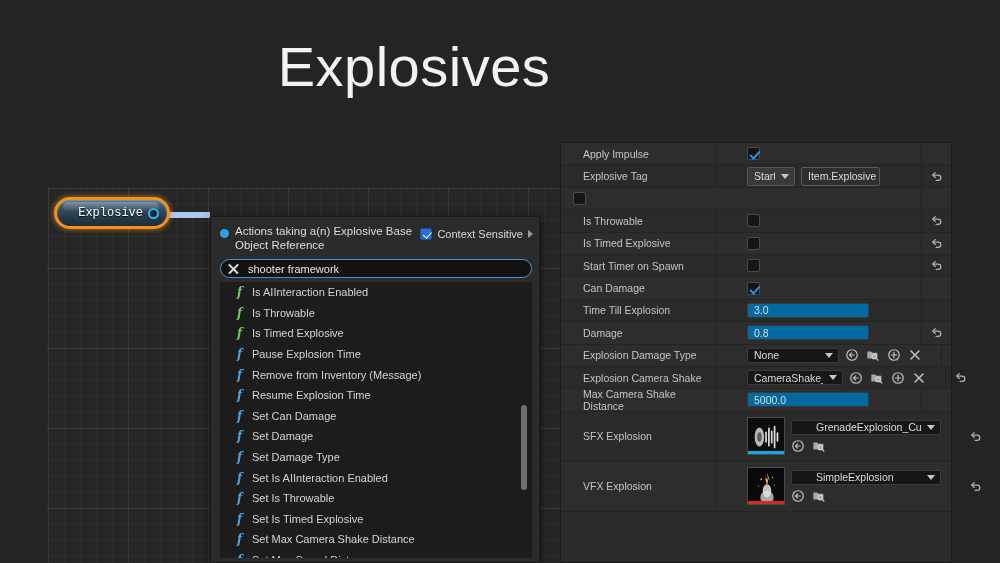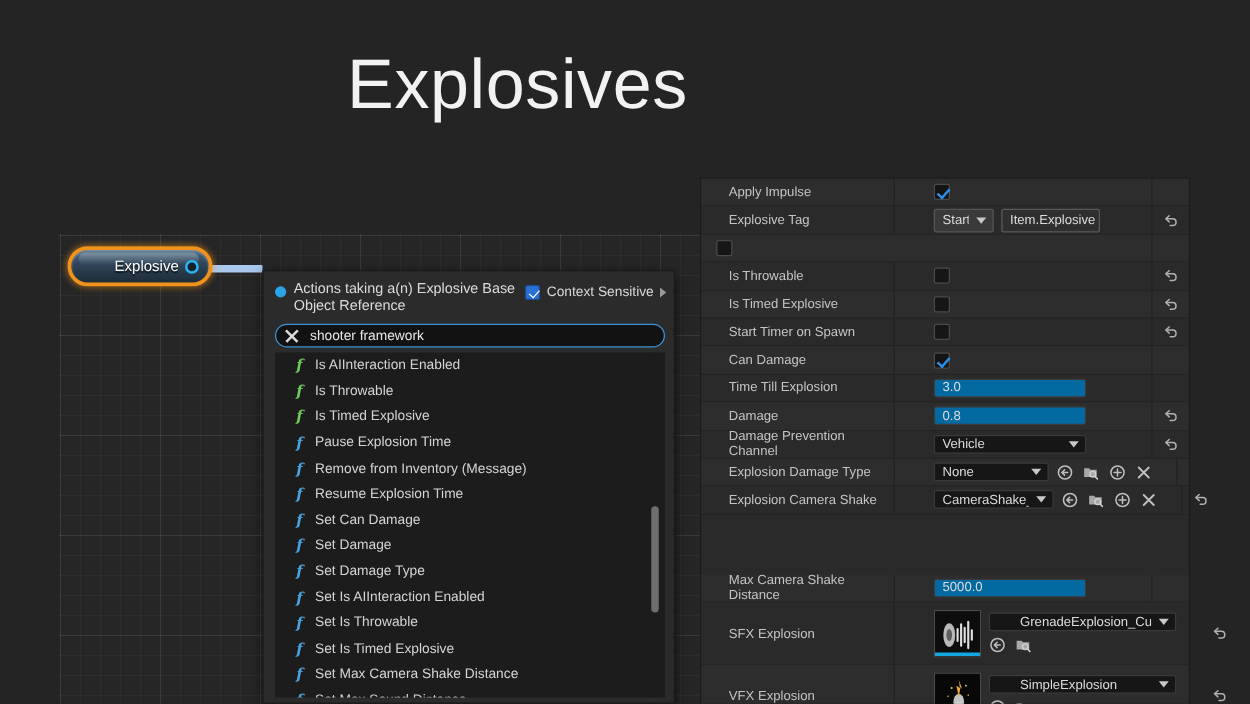--- a/index.html
+++ b/index.html
@@ -44,20 +44,21 @@
 
   
   #node-explosive {
     position: absolute; left: 54px; top: 197px; width: 116px; height: 32px;
     border-radius: 17px;
     background: linear-gradient(180deg,#4c6b85 0%, #31485c 38%, #1d2b36 100%);
     border: 3px solid #f0921b;
     box-shadow: 0 0 5px 1px rgba(240,146,27,0.55), inset 0 1px 2px rgba(255,255,255,0.35);
     display: flex; align-items: center; justify-content: flex-end;
     padding-right: 8px;
+    font-family: Liberation Mono, monospace;
   }
   #node-explosive::before {
     content: ""; position: absolute; left: 6px; top: 2px; width: 96px; height: 10px;
     border-radius: 10px;
     background: linear-gradient(180deg, rgba(255,255,255,0.30), rgba(255,255,255,0));
     pointer-events: none;
   }
   #node-label {
     font-size: 12px; color: #ffffff; margin-right: 5px;
     text-shadow: 0 1px 1px rgba(0,0,0,0.8); position: relative; z-index: 2;
@@ -413,35 +414,20 @@
           <div class="prop-value">
             <div class="txtbox w-num">0.8</div>
           </div>
           <div class="revert-cell">
             <svg class="revert-icon" viewBox="0 0 16 16">
               <path d="M4.2 6.2 H10 a3.3 3.3 0 0 1 0 6.6 H7.6" fill="none" stroke="#c9c9c9" stroke-width="1.5" stroke-linecap="round"></path>
               <path d="M6.6 3.2 L3.2 6.2 L6.6 9.2" fill="none" stroke="#c9c9c9" stroke-width="1.5" stroke-linecap="round" stroke-linejoin="round"></path>
             </svg>
           </div>
         </div>
-        <div class="prop-row alt" style="height: 22.4px;">
-          <div class="prop-name">Damage Prevention Channel</div>
-          <div class="prop-value">
-            <div class="ddown w-dd122">
-              <span class="dd-text">Vehicle</span>
-              <span class="dd-caret"></span>
-            </div>
-          </div>
-          <div class="revert-cell">
-            <svg class="revert-icon" viewBox="0 0 16 16">
-              <path d="M4.2 6.2 H10 a3.3 3.3 0 0 1 0 6.6 H7.6" fill="none" stroke="#c9c9c9" stroke-width="1.5" stroke-linecap="round"></path>
-              <path d="M6.6 3.2 L3.2 6.2 L6.6 9.2" fill="none" stroke="#c9c9c9" stroke-width="1.5" stroke-linecap="round" stroke-linejoin="round"></path>
-            </svg>
-          </div>
-        </div>
         <div class="prop-row" style="height: 22.4px;">
           <div class="prop-name">Explosion Damage Type</div>
           <div class="prop-value">
             <div class="ddown w-dd92">
               <span class="dd-text">None</span>
               <span class="dd-caret"></span>
             </div>
             <span class="asset-icons">
               <svg class="aicon" viewBox="0 0 16 16">
                 <circle cx="8" cy="8" r="6" fill="none" stroke="#d2d2d2" stroke-width="1.4"></circle>
@@ -489,21 +475,21 @@
               </svg>
             </span>
           </div>
           <div class="revert-cell">
             <svg class="revert-icon" viewBox="0 0 16 16">
               <path d="M4.2 6.2 H10 a3.3 3.3 0 0 1 0 6.6 H7.6" fill="none" stroke="#c9c9c9" stroke-width="1.5" stroke-linecap="round"></path>
               <path d="M6.6 3.2 L3.2 6.2 L6.6 9.2" fill="none" stroke="#c9c9c9" stroke-width="1.5" stroke-linecap="round" stroke-linejoin="round"></path>
             </svg>
           </div>
         </div>
-        <div class="prop-row" style="height: 22.4px; margin-top: 48px;">
+        <div class="prop-row" style="height: 22.4px;">
           <div class="prop-name">Max Camera Shake Distance</div>
           <div class="prop-value">
             <div class="txtbox w-num">5000.0</div>
           </div>
           <div class="revert-cell"></div>
         </div>
         <div class="prop-row alt" style="height: 50px;">
           <div class="prop-name">SFX Explosion</div>
           <div class="prop-value">
             <div class="thumb"><svg viewBox="0 0 40 40" width="38" height="38">

